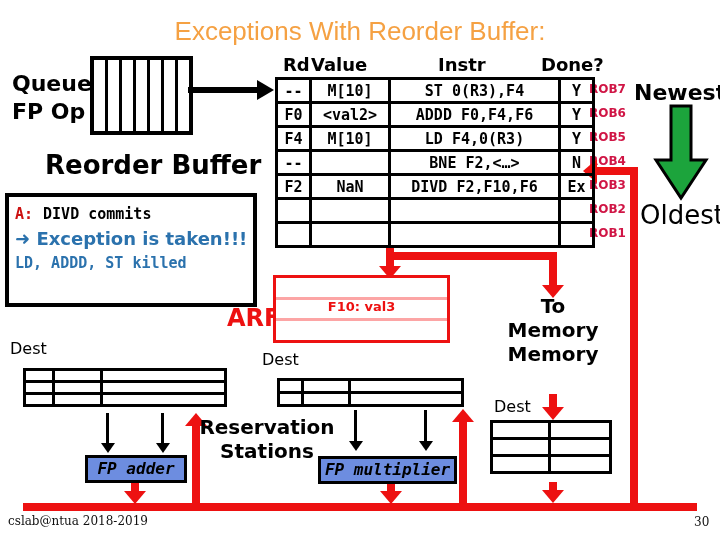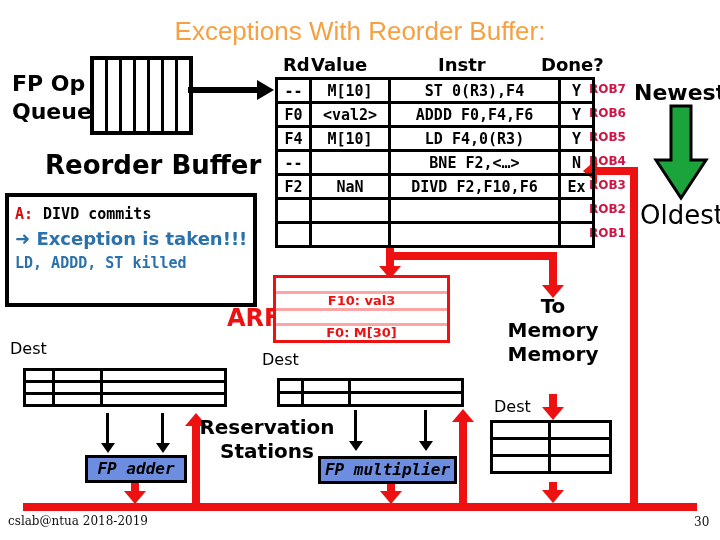--- a/index.html
+++ b/index.html
@@ -82,22 +82,22 @@
              font-weight:bold;line-height:24px;z-index:2;}
 </style>
 </head>
 <body>
 
 <div class="slide">
 
   <div class="abs title">Exceptions With Reorder Buffer:</div>
 
   <div class="abs biglabel" style="left:12px;top:70px;font-size:22px;line-height:28px;">
+    <div>Queue</div>
     <div>FP Op</div>
-    <div>Queue</div>
   </div>
   <div class="abs queue-box">
     <div class="queue-cell"></div>
       <div class="queue-cell"></div>
     <div class="queue-cell"></div>
       <div class="queue-cell"></div>
     <div class="queue-cell"></div>
       <div class="queue-cell"></div>
     <div class="queue-cell"></div>
   </div>
@@ -214,21 +214,20 @@
       <span>Exception is taken!!!</span>
     </div>
     <div class="note-l34">LD, ADDD, ST killed</div>
   </div>
 
   <div class="abs arf-label">ARF</div>
   <div class="abs arf-table">
     <div class="arf-row"></div>
     <div class="arf-row">F10: val3</div>
     <div class="arf-row"></div>
-    <div class="arf-row">F0:  M[30]</div>
   </div>
 
   <div class="abs dest-label" style="left:10px;top:339px;">Dest</div>
   <table class="abs rs-table" style="left:23px;top:368px;">
     <tbody>
         <tr>
           <td style="width:26px;height:9px;"></td>
           <td style="width:45px;"></td>
           <td style="width:121px;"></td>
         </tr>

